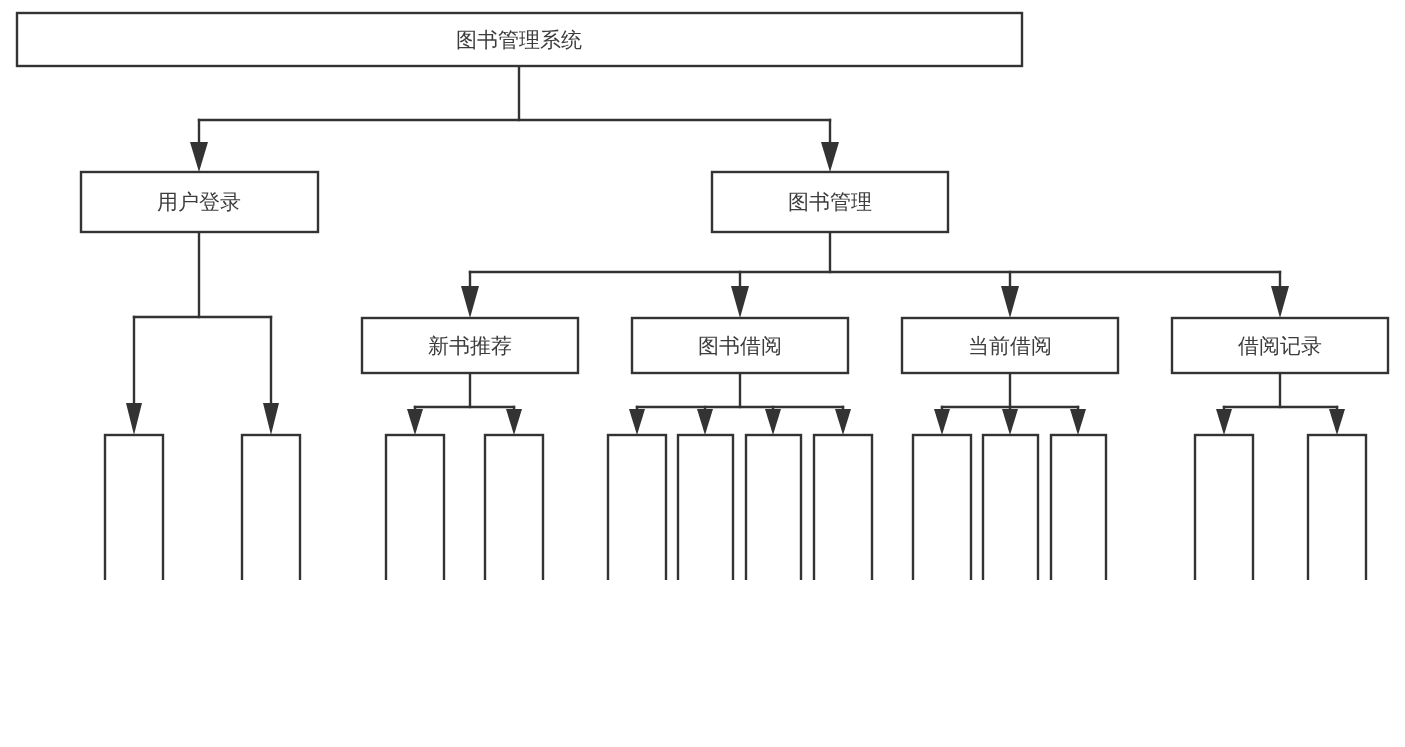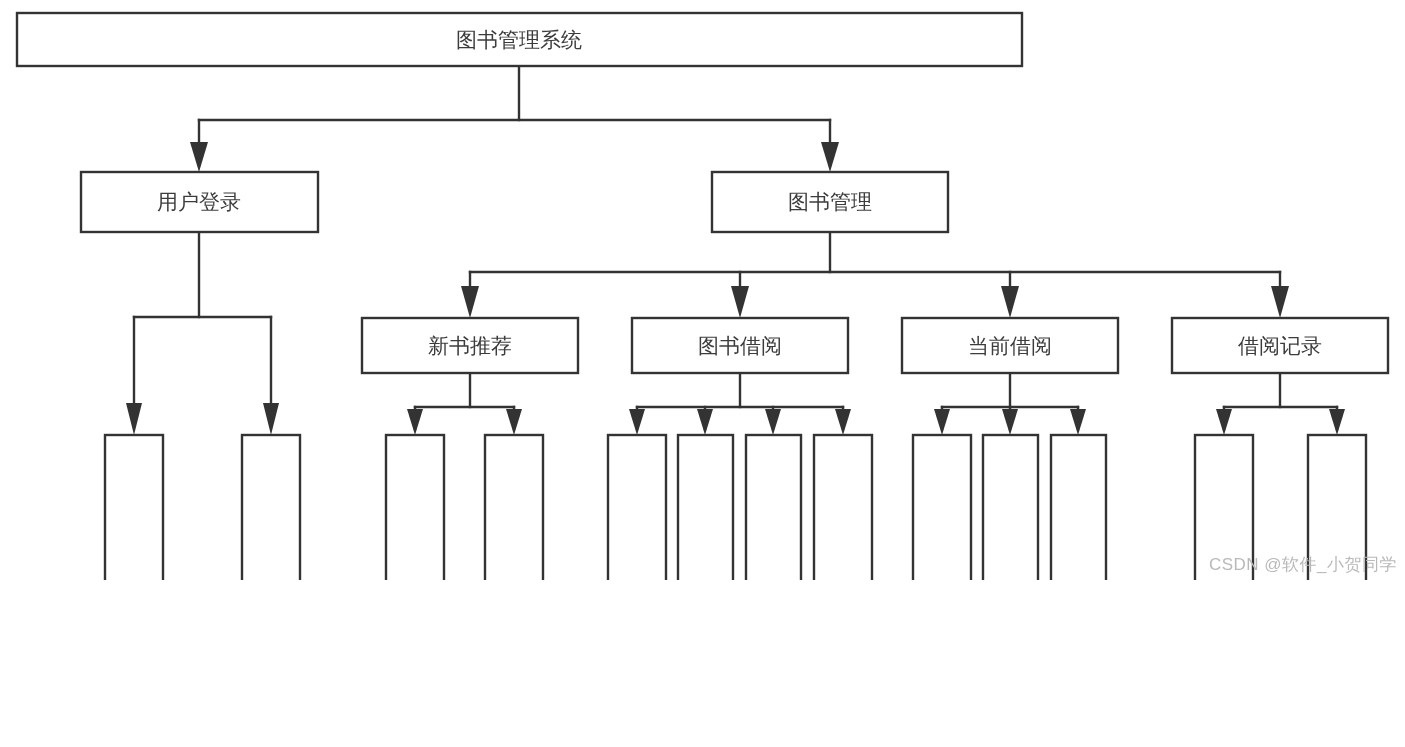--- a/index.html
+++ b/index.html
@@ -198,14 +198,13 @@
   <div class="node-label-v" style="left:746px; top:443px; width:55px; height:290px;">编辑图书（管理员）</div>
   <div class="node-label-v" style="left:814px; top:515px; width:58px; height:215px;">借阅图书</div>
 
   <div class="node-label-v" style="left:913px; top:515px; width:58px; height:215px;">查询图书</div>
   <div class="node-label-v" style="left:983px; top:515px; width:55px; height:215px;">归还图书</div>
   <div class="node-label-v" style="left:1051px; top:443px; width:55px; height:290px;">确认归还（管理员）</div>
 
   <div class="node-label-v" style="left:1195px; top:478px; width:58px; height:250px;">新增借阅记录</div>
   <div class="node-label-v" style="left:1308px; top:478px; width:58px; height:250px;">查询借阅记录</div>
 
-  <div class="watermark">CSDN @软件_小贺同学</div>
 </div>
 
 </body></html>

